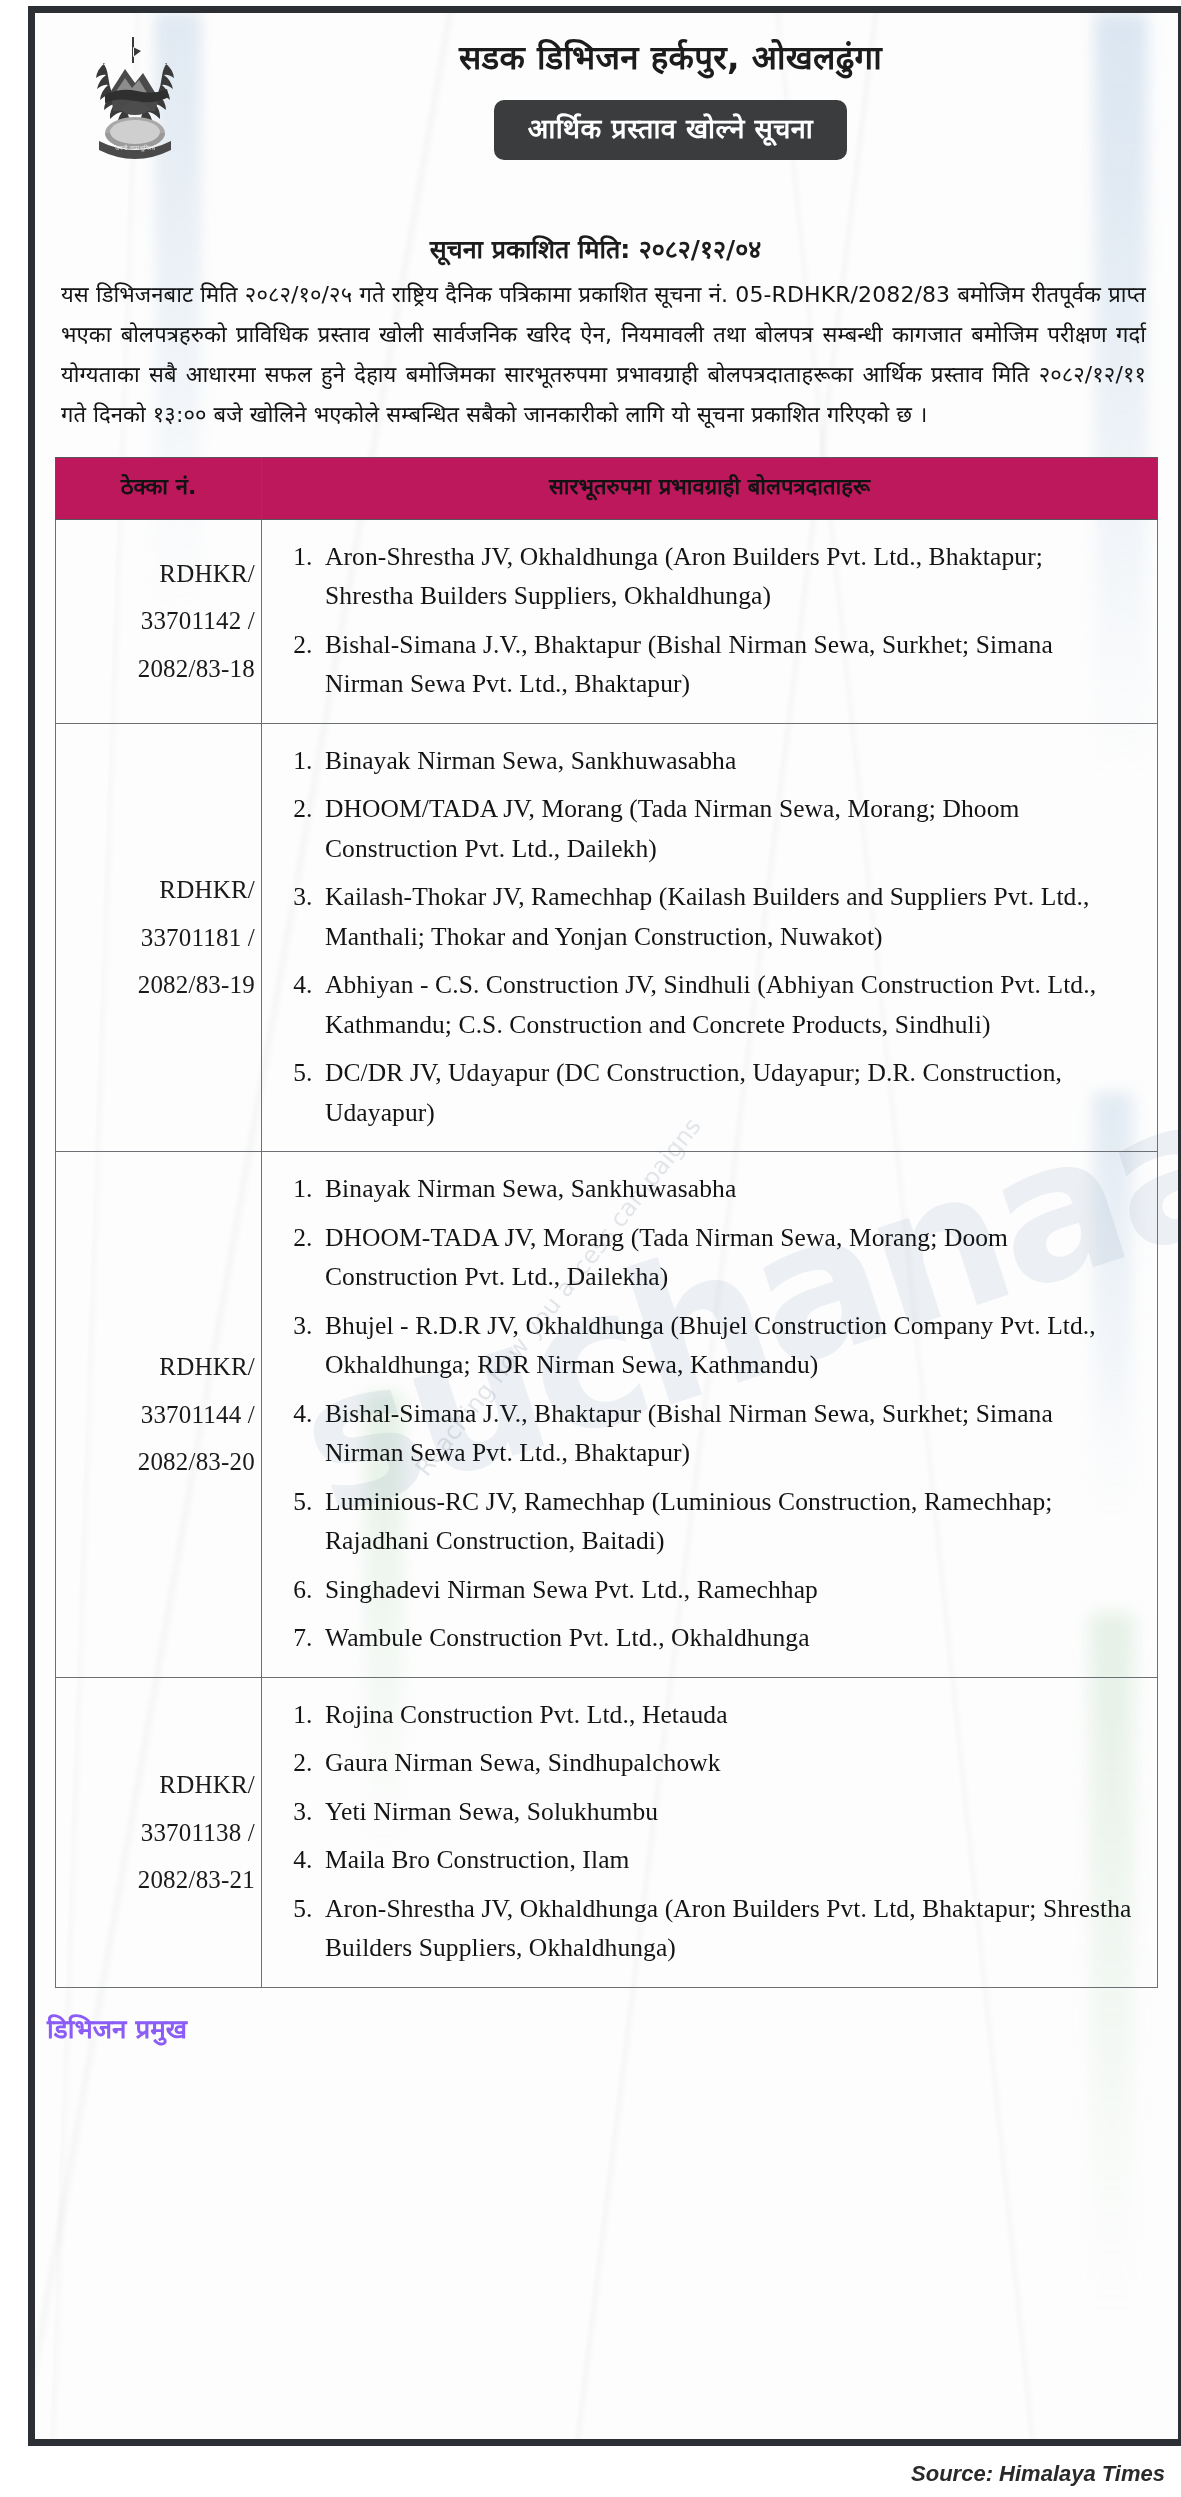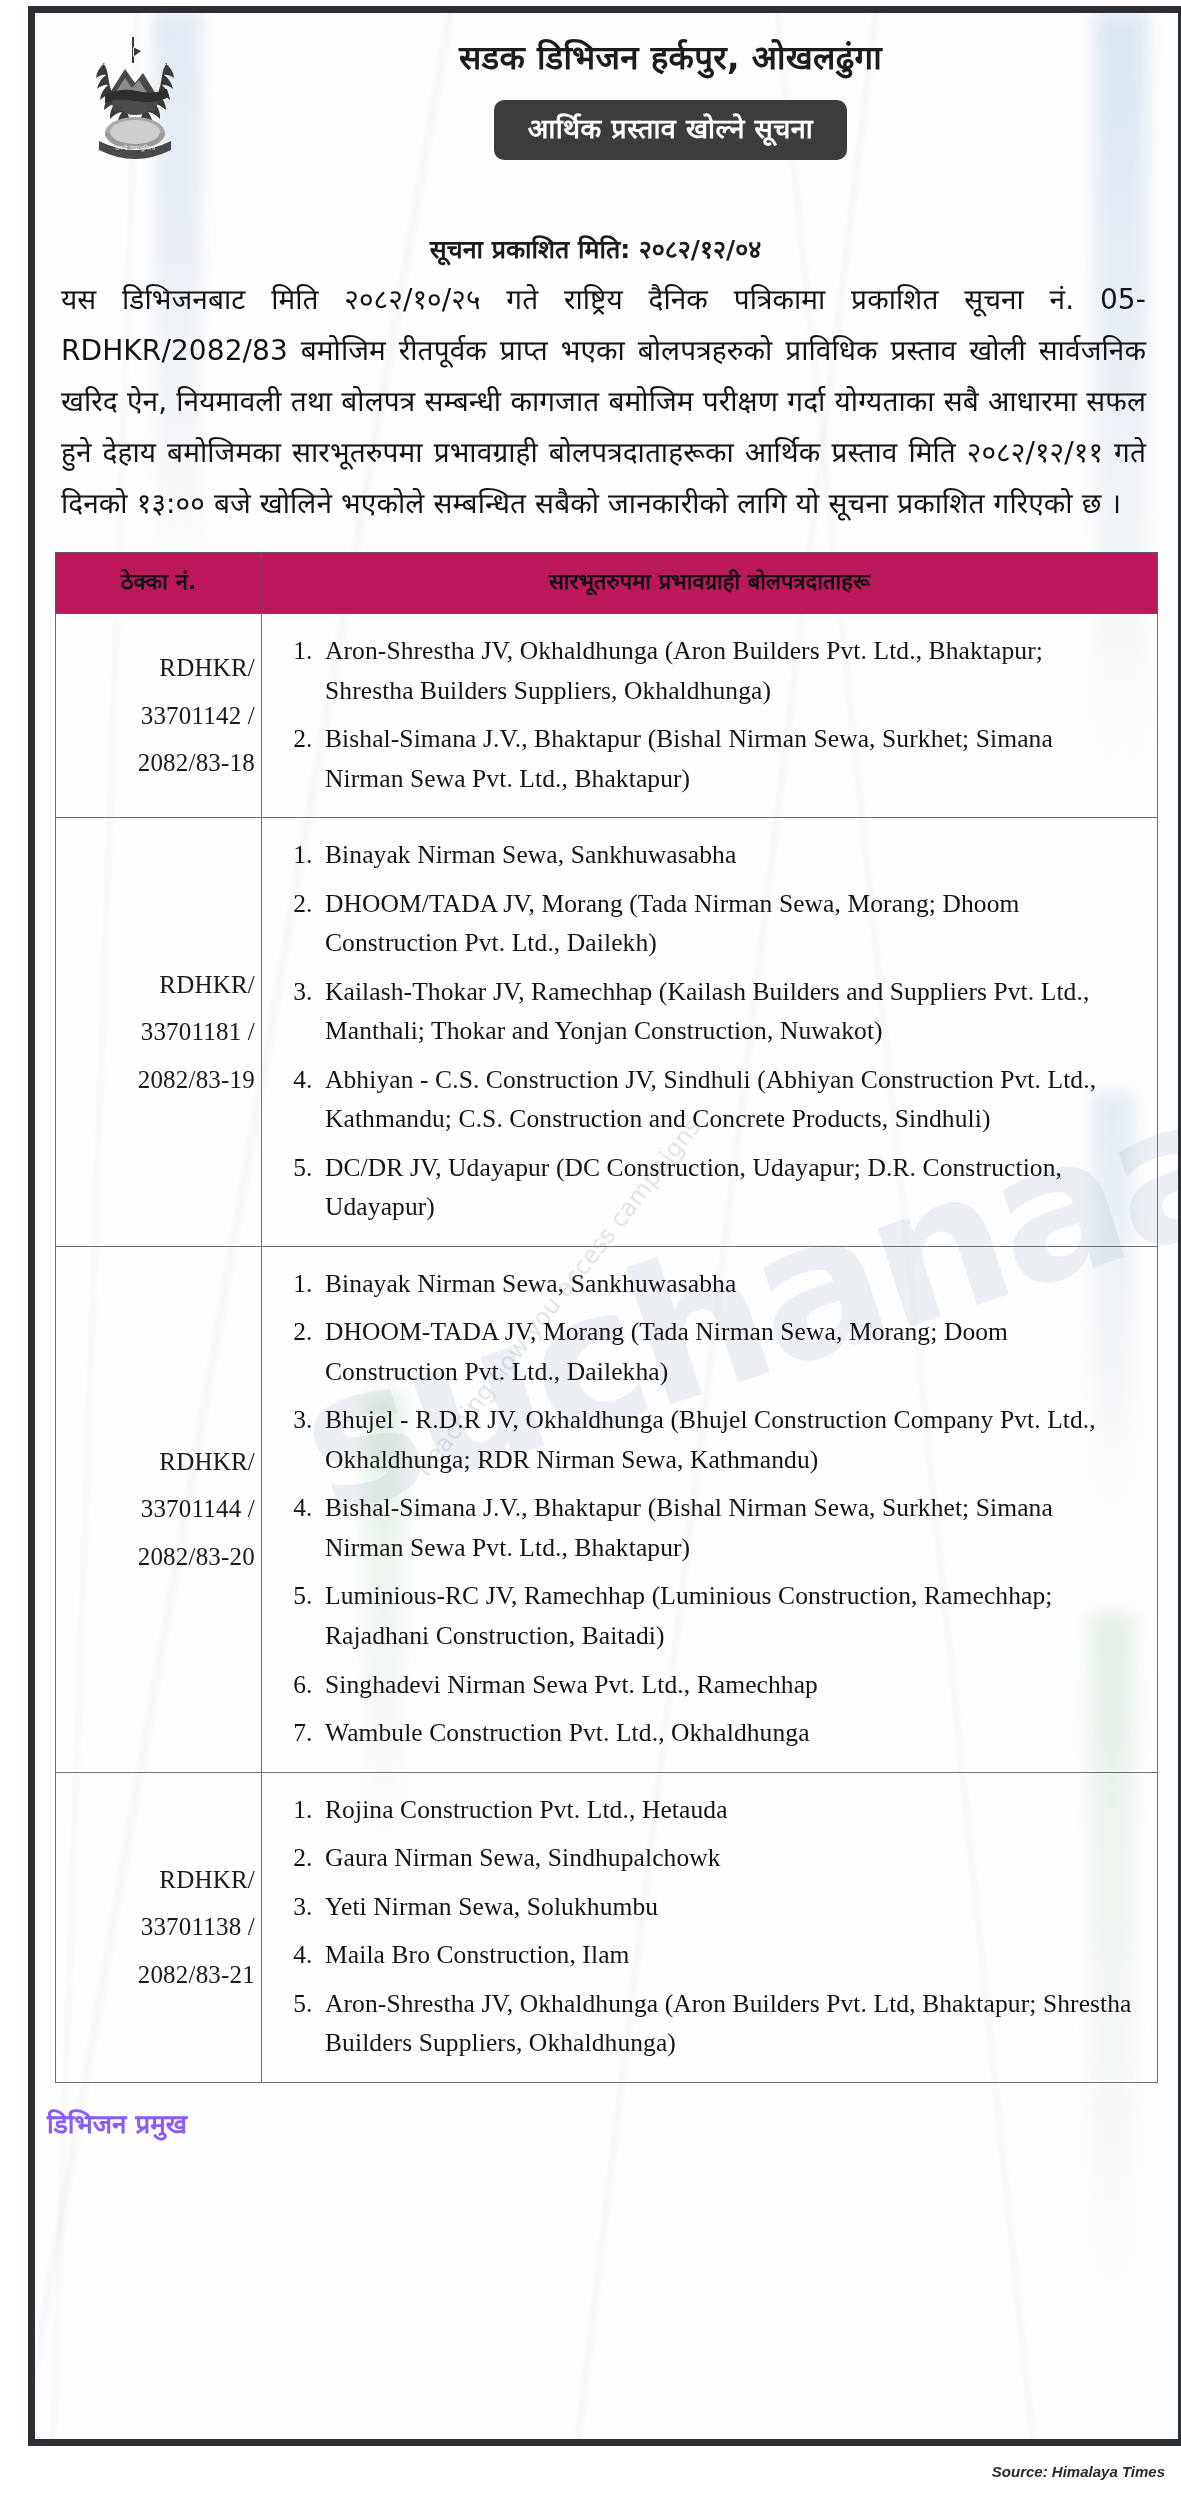--- a/index.html
+++ b/index.html
@@ -159,21 +159,21 @@
     margin-top: 18px;
     margin-bottom: 6px;
     margin-right: 22px;
   }
 
   
   .body-para {
     position: relative;
     z-index: 4;
     font-family: "DejaVu Sans", sans-serif;
-    font-size: 28px;
+    font-size: 22px;
     line-height: 1.82;
     color: #141414;
     text-align: justify;
     text-justify: inter-word;
     padding: 4px 32px 0 26px;
     letter-spacing: .1px;
   }
 
   
   .table-wrap {
@@ -245,24 +245,24 @@
     font-size: 26px;
     font-weight: 700;
     color: #8b5cf6;
     margin-left: 12px;
   }
 
   
   .source-credit {
     position: absolute;
     right: 16px;
-    bottom: 17px;
+    bottom: 10px;
     font-family: "Liberation Sans", sans-serif;
     font-style: italic;
-    font-size: 15px;
+    font-size: 22px;
     font-weight: 600;
     color: #2a2a2a;
     z-index: 6;
   }
 </style>
 </head>
 <body>
 
 <div class="notice-frame">
   <div class="notice-inner">

